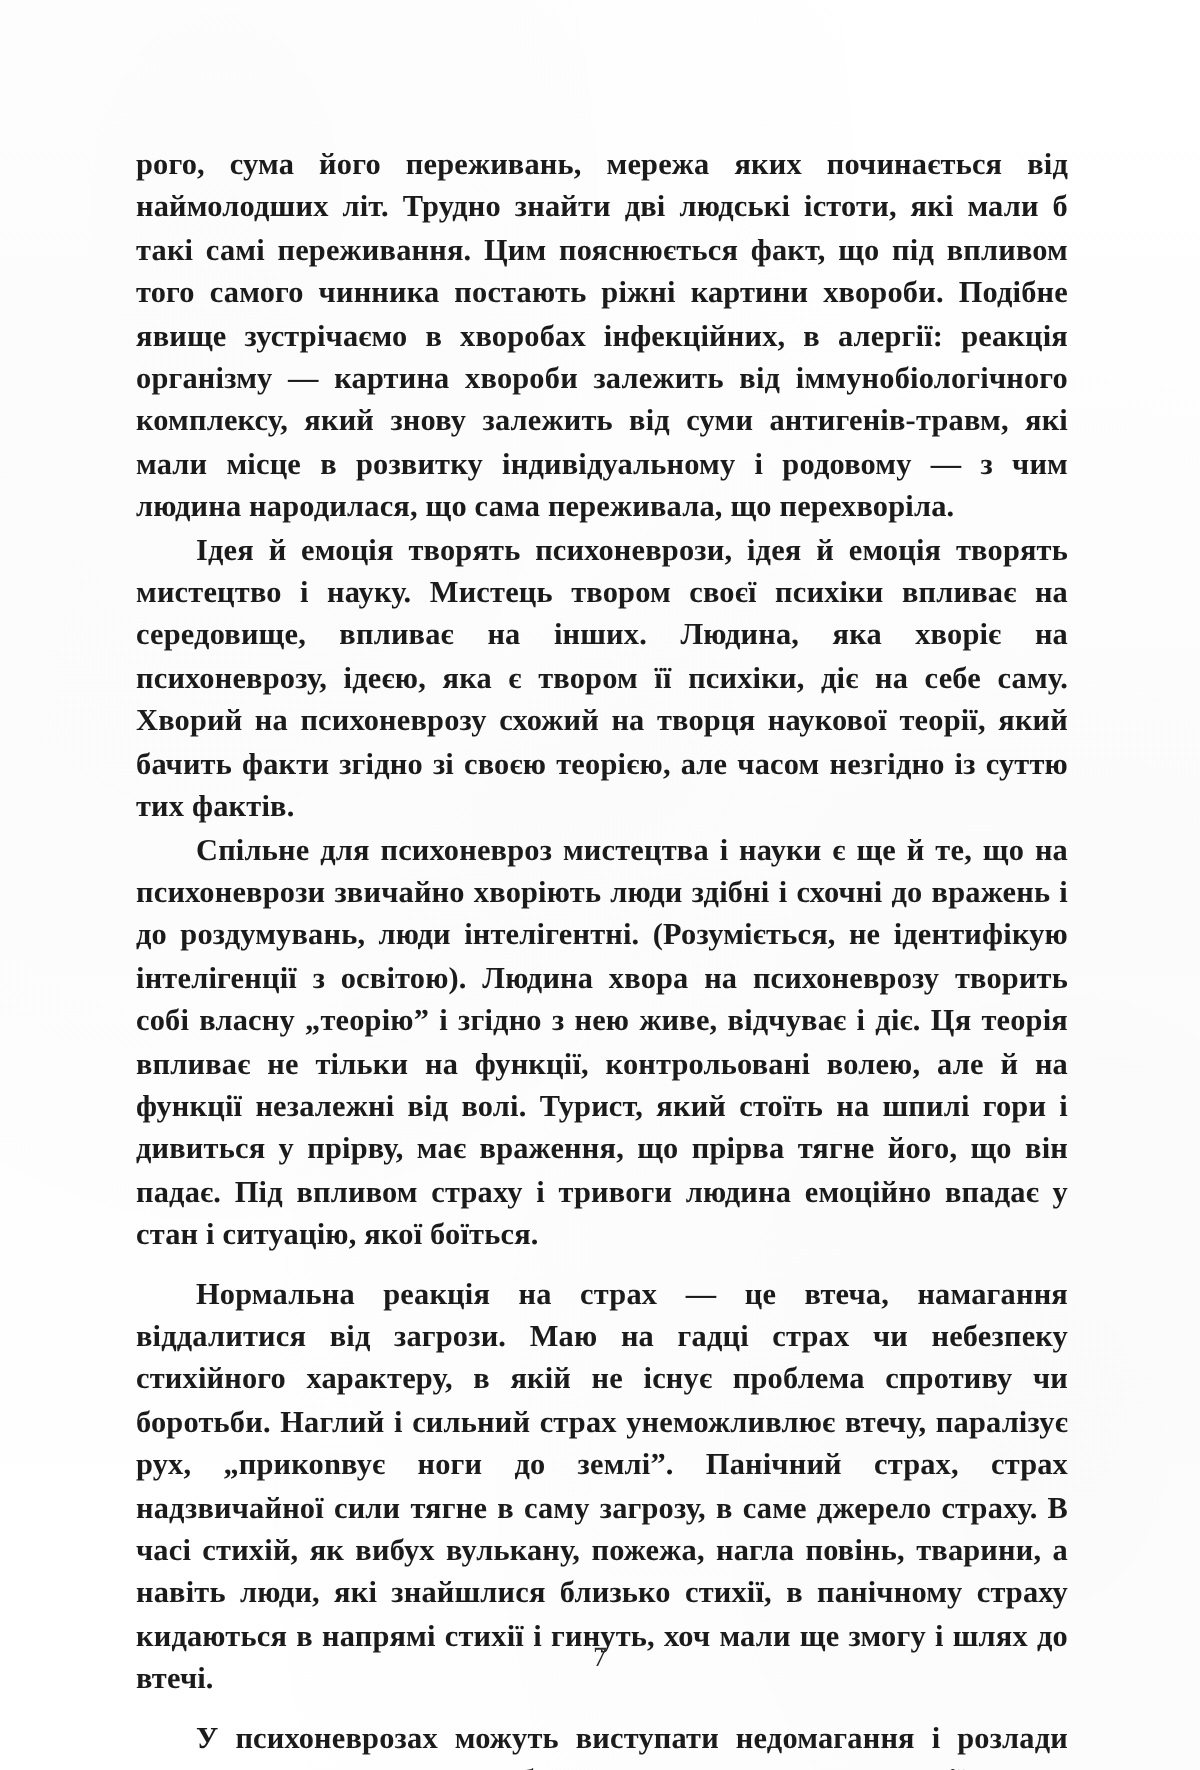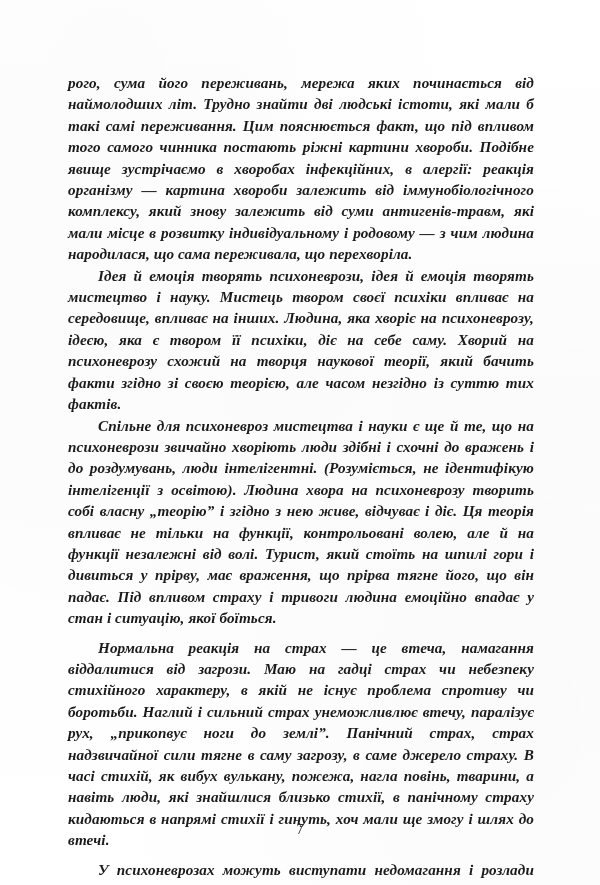--- a/index.html
+++ b/index.html
@@ -37,21 +37,20 @@
     position: absolute;
     left: 68px;
     top: 72px;
     width: 466px;
   }
 
   .para {
     margin: 0 0 0.0em 0;
     text-align: justify;
     text-justify: inter-word;
-    font-style: italic;
     font-weight: 700;
     font-size: 15.2px;
     line-height: 21.4px;
     letter-spacing: 0.1px;
     color: #1b1b1b;
     text-indent: 30px;
     -webkit-font-smoothing: none;
   }
 
   .para.first {

